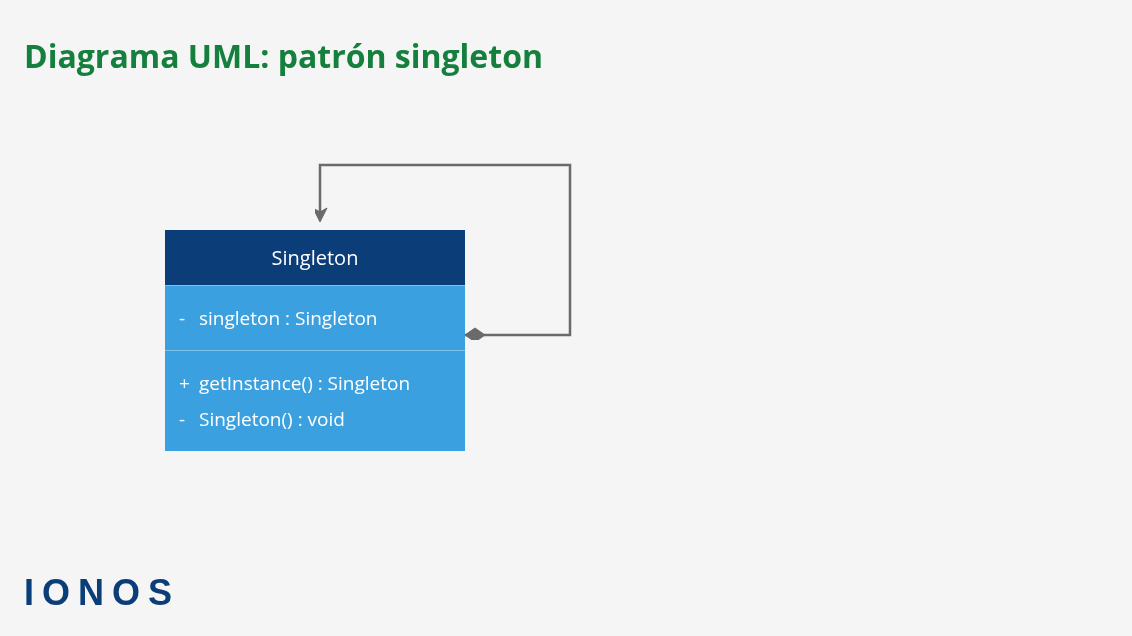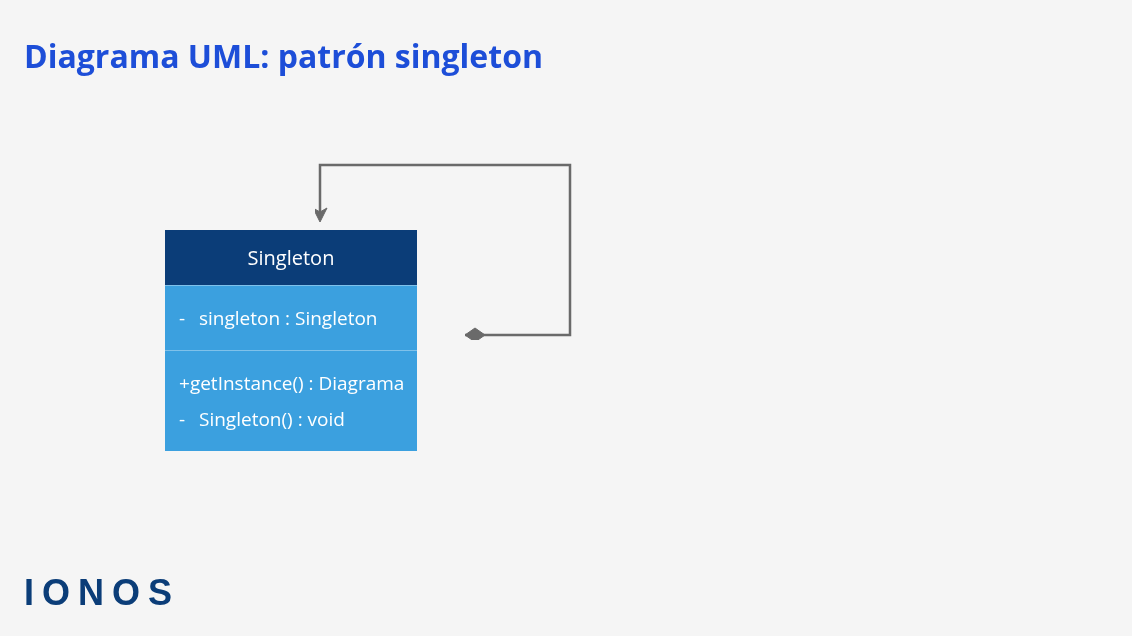--- a/index.html
+++ b/index.html
@@ -9,34 +9,34 @@
       background: #f5f5f5;
       font-family: -apple-system, BlinkMacSystemFont, "Segoe UI", "Open Sans", sans-serif;
       position: relative;
     }
     .title {
       position: absolute;
       top: 34px;
       left: 24px;
       font-size: 32px;
       font-weight: 700;
-      color: #1d4ed8;
+      color: #15803d;
     }
     .diagram-area {
       position: absolute;
       top: 160px;
       left: 165px;
       width: 420px;
       height: 290px;
     }
     .uml-class {
       position: absolute;
       top: 70px;
       left: 0;
-      width: 252px;
+      width: 300px;
       background: #0ea5e9;
       color: #fff;
     }
     .uml-header {
       background: #0b3d78;
       text-align: center;
       padding: 14px 0;
       font-size: 20px;
       font-weight: 400;
     }
@@ -86,20 +86,20 @@
     <path d="M 5 62 L -2 48 L 5 52 L 12 48 Z" fill="#6a6a6a" stroke="#6a6a6a" stroke-width="1"></path>
     <path d="M 150 175 L 160 168 L 170 175 L 160 182 Z" fill="#6a6a6a" stroke="#6a6a6a" stroke-width="1"></path>
   </svg>
 
   <div class="uml-class">
     <div class="uml-header">Singleton</div>
     <div class="uml-section">
       <div class="uml-row"><span class="uml-vis">-</span><span>singleton : Singleton</span></div>
     </div>
     <div class="uml-section">
-      <div class="uml-row"><span class="uml-vis">+</span><span>getInstance() : Diagrama</span></div>
+      <div class="uml-row"><span class="uml-vis">+</span><span>getInstance() : Singleton</span></div>
       <div class="uml-row"><span class="uml-vis">-</span><span>Singleton() : void</span></div>
     </div>
   </div>
 
 </div>
 
 <div class="logo">IONOS</div>
 
 </body></html>

